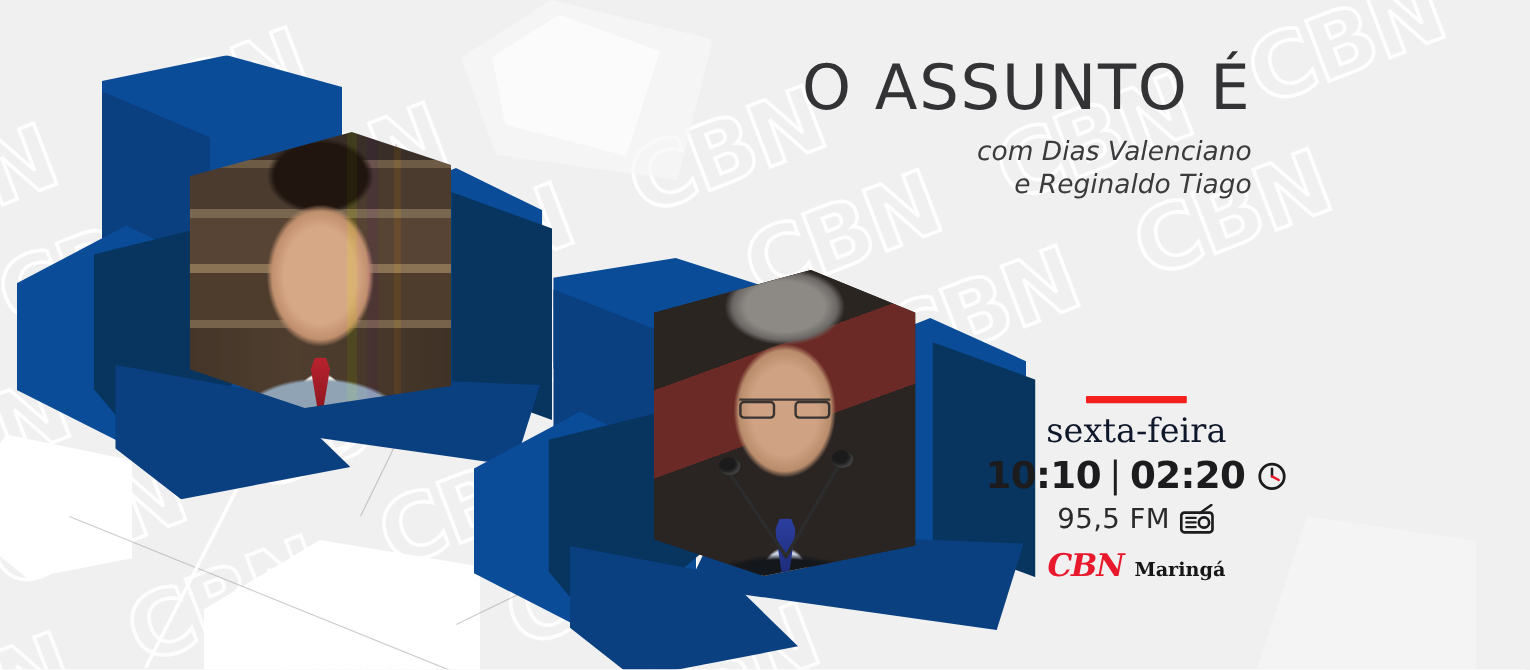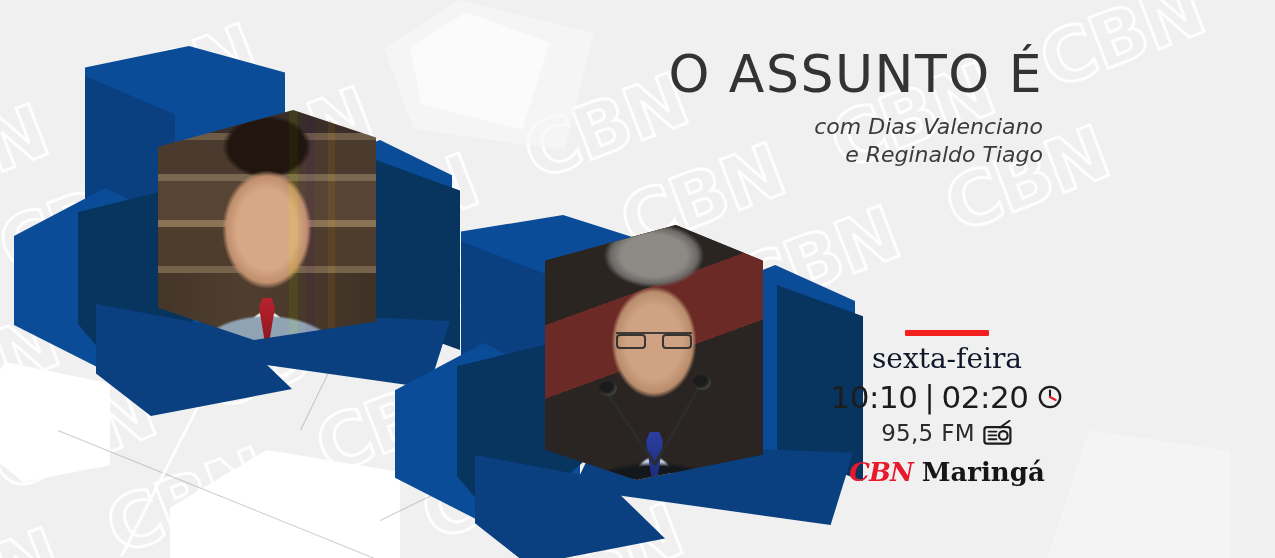--- a/index.html
+++ b/index.html
@@ -223,21 +223,21 @@
     white-space:nowrap;
   }
   .times{
     display:flex; align-items:center; justify-content:center;
     gap:7px;
     margin-top:4px;
     white-space:nowrap;
   }
   .times .hm{
     font-family:"DejaVu Sans", sans-serif;
-    font-size:31px; font-weight:400;
+    font-size:31px; font-weight:700;
     color:#1c1c1e; letter-spacing:-.5px;
   }
   .times .sep{
     font-family:"DejaVu Sans", sans-serif;
     font-size:30px; font-weight:400; color:#1c1c1e;
   }
   .freq{
     display:flex; align-items:center; justify-content:center;
     gap:8px; margin-top:5px;
     white-space:nowrap;
@@ -251,21 +251,21 @@
     gap:9px; margin-top:11px;
     white-space:nowrap;
   }
   .logo .cbn{
     font-family:"DejaVu Serif", serif;
     font-style:italic; font-weight:700;
     font-size:26px; color:#e8192c; letter-spacing:-1px;
   }
   .logo .city{
     font-family:"DejaVu Serif", serif;
-    font-weight:700; font-size:26px; color:#161616;
+    font-weight:700; font-size:16px; color:#161616;
   }
   svg{ display:block; }
 </style>
 </head>
 <body>
 
 <div class="banner">
 
   <div class="wm-layer" id="wm-layer">
       <div class="wm-row">

